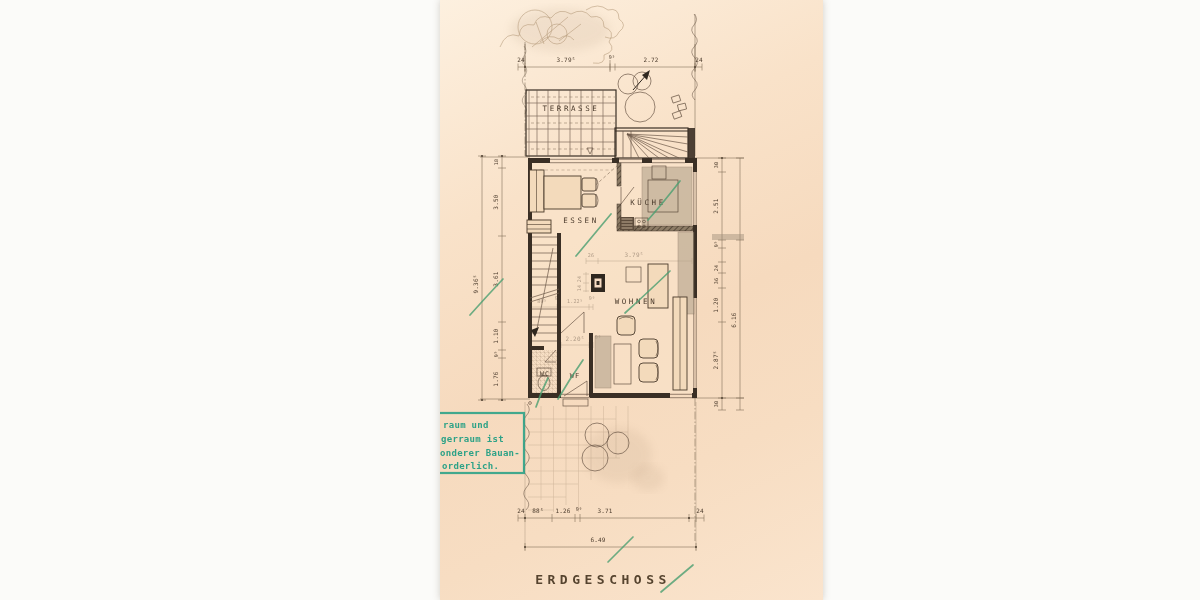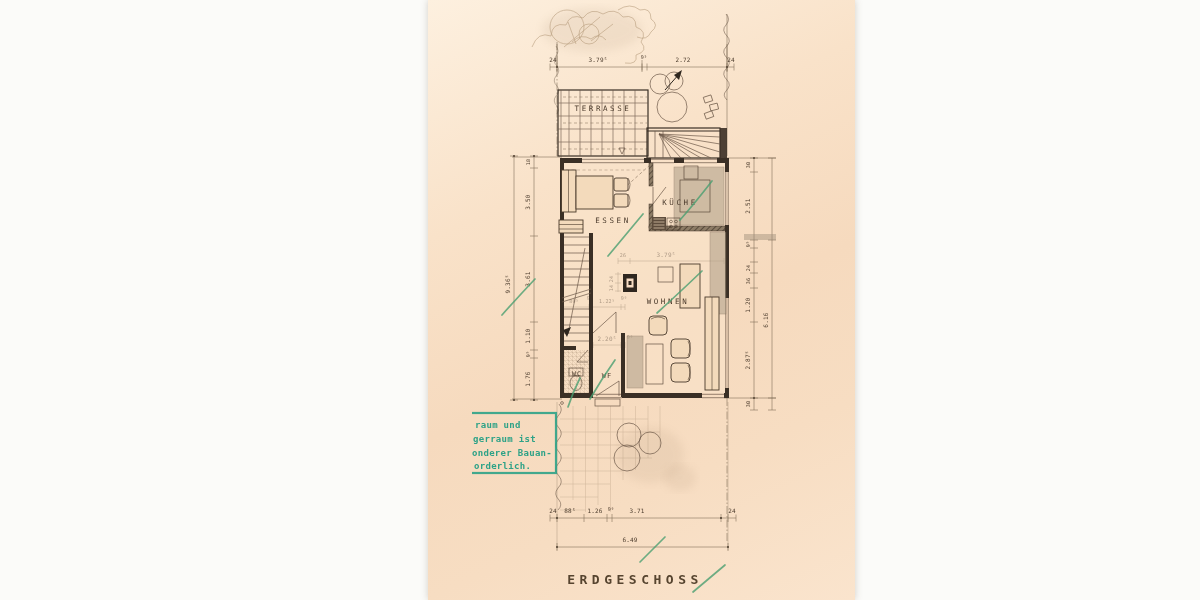--- a/index.html
+++ b/index.html
@@ -1,22 +1,21 @@
 <!DOCTYPE html>
 <html style="--paper: #f7dcc3; --ink: #3a2f25; --pencil-green: #4a9f70; --stamp-green: #2ea287;"><head>
 <meta charset="utf-8">
 <style>
   html,body{margin:0;padding:0;}
   body{width:1200px;height:600px;overflow:hidden;background:#fbfbf9;font-family:"DejaVu Sans Mono",monospace;}
   .stage{position:relative;width:1200px;height:600px;background:#fbfbf9;}
   .scan{
-    position:absolute;left:428px;top:0;width:383px;height:600px;
+    position:absolute;left:440px;top:0;width:383px;height:600px;
     background:linear-gradient(155deg,#fdf0df 0%,#f9e2c9 30%,#f6dabe 55%,#f7ddc2 75%,#fae4cd 100%);
     box-shadow:0 0 7px rgba(90,70,50,.25);
-    padding-left:44px;
   }
   svg{display:block;}
   .thin{stroke:#6b5847;stroke-width:.7;fill:none;}
   .med{stroke:var(--ink);stroke-width:1.2;fill:none;}
   .wall{fill:var(--ink);stroke:none;}
   .dim{stroke:#7a6753;stroke-width:.55;fill:none;}
   .faint{stroke:#8a7158;stroke-width:.5;fill:none;opacity:.38;}
   .dash{stroke:#7a6753;stroke-width:.6;fill:none;stroke-dasharray:3 2.5;}
   .dimtxt{font:6px "DejaVu Sans Mono",monospace;fill:#4b3b2c;letter-spacing:.2px;}
   .dimtxt.sm{font-size:5px;}

